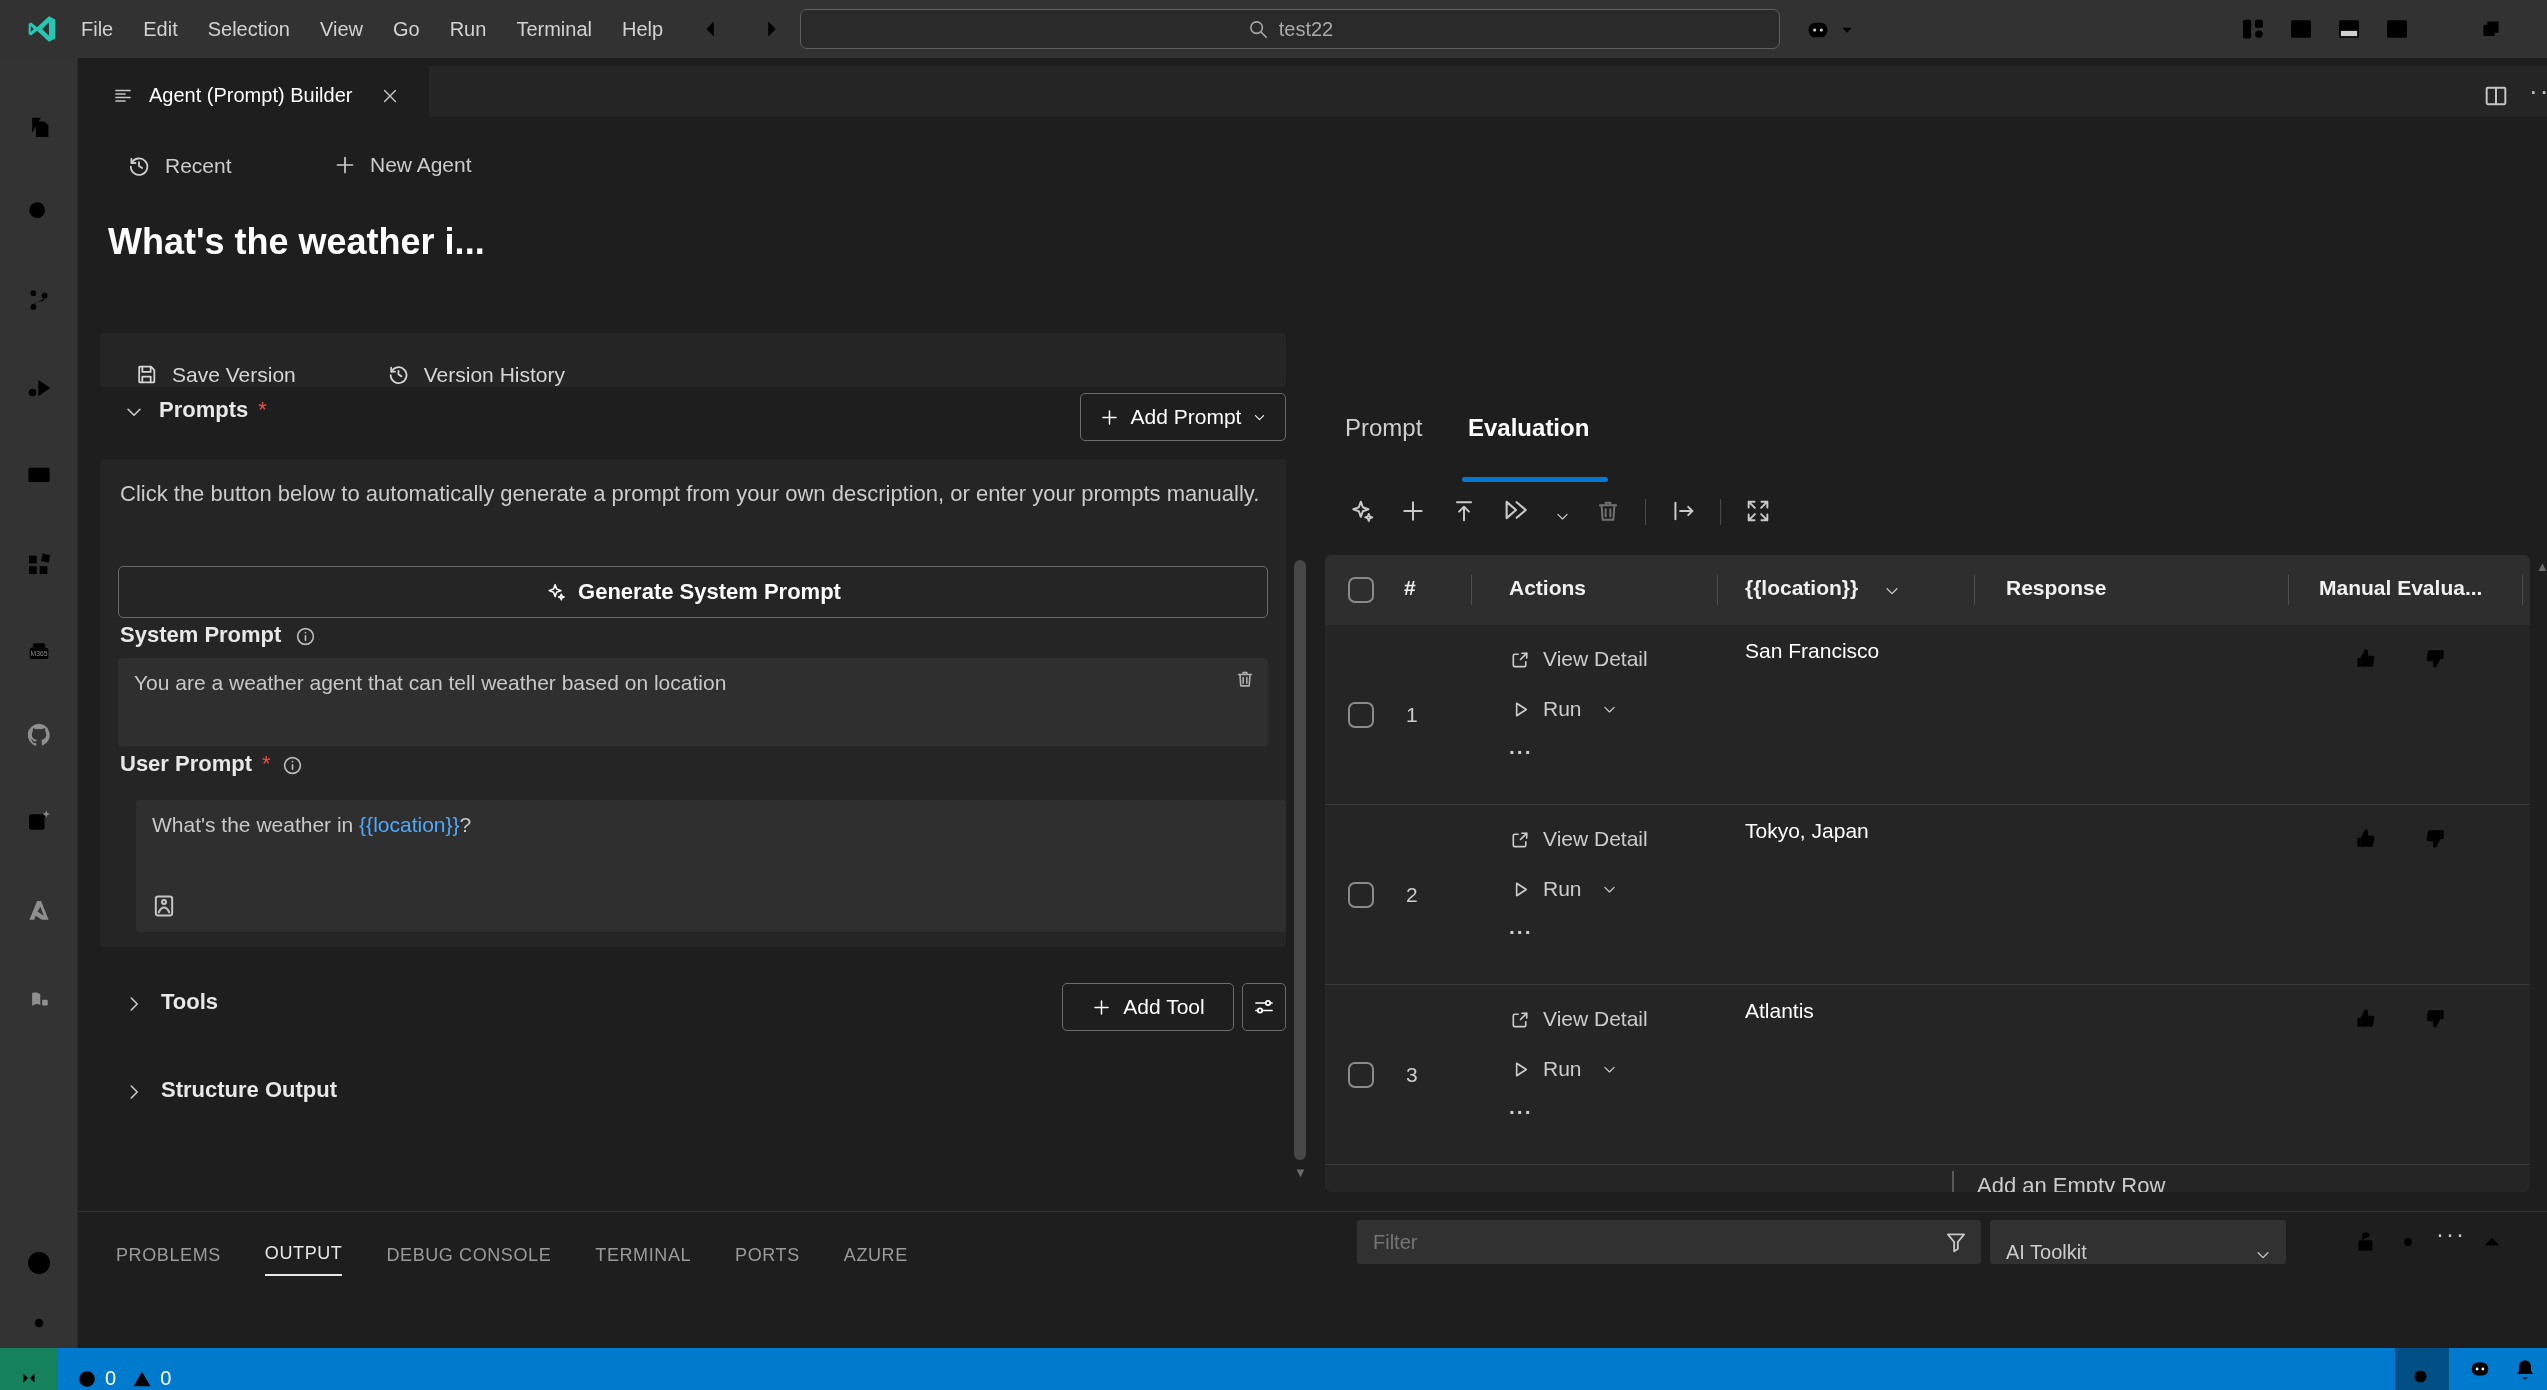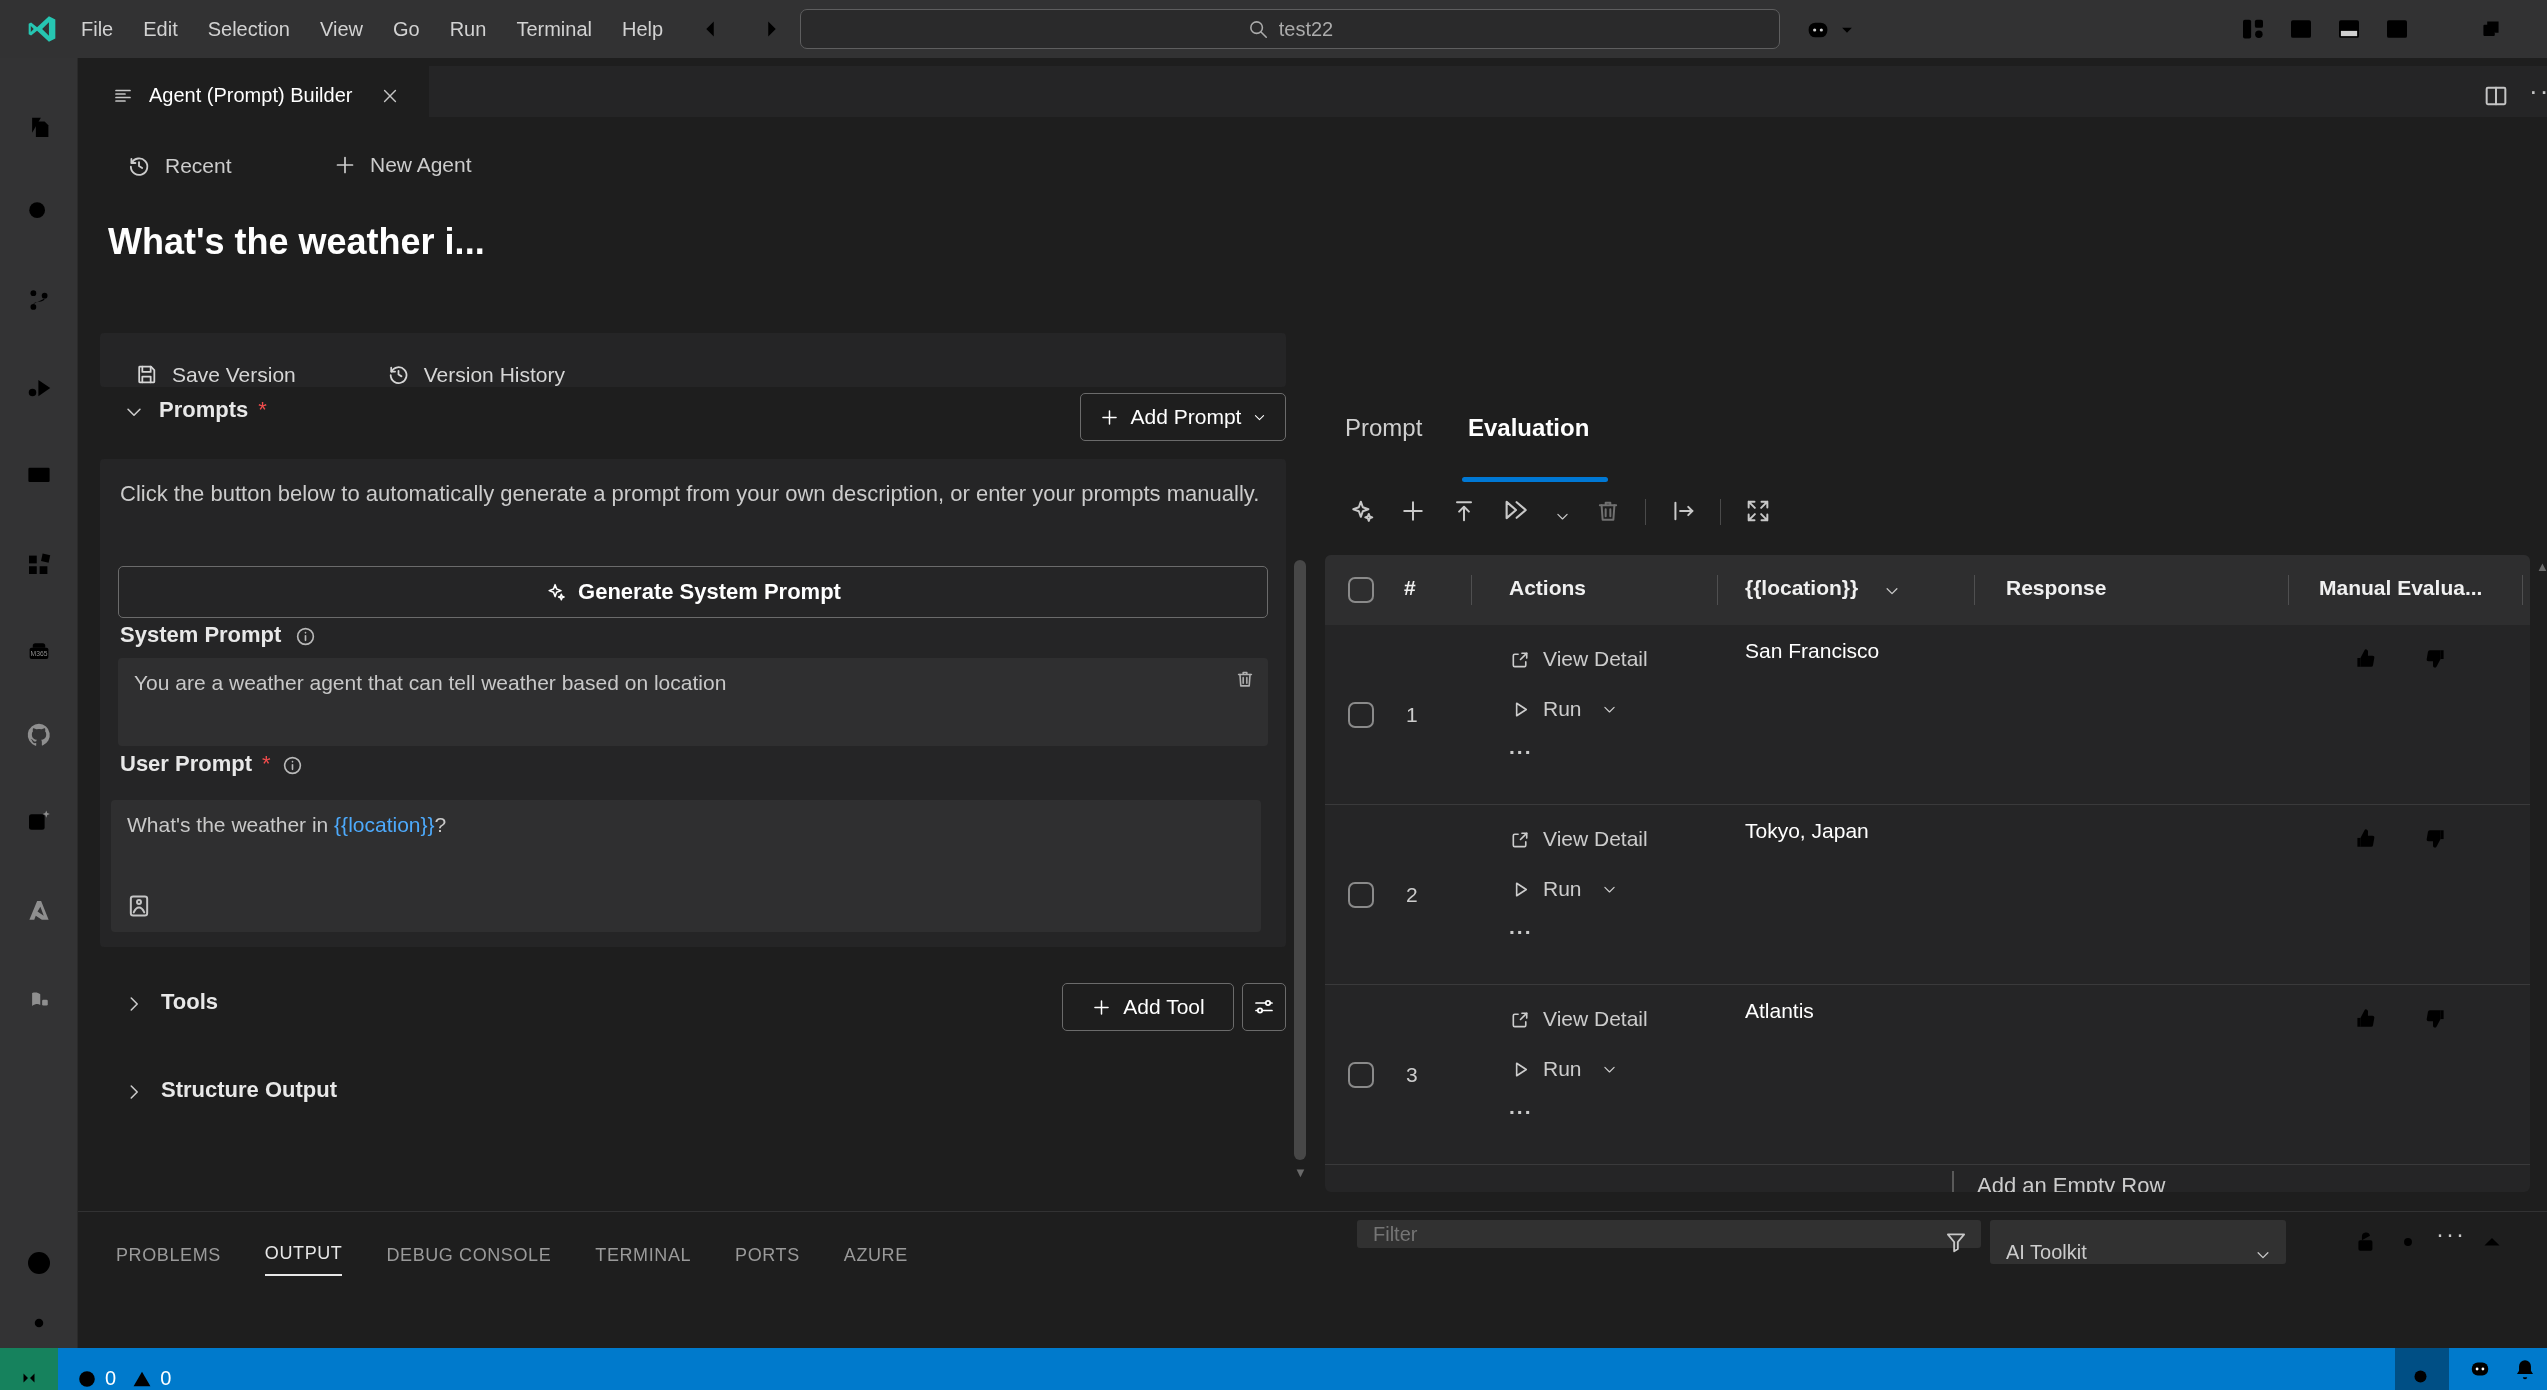--- a/index.html
+++ b/index.html
@@ -490,21 +490,21 @@
             </svg>
         </div>
 
         <div class="row abs" style="left:20px;top:292px;gap:10px">
           <span class="sec-label">User Prompt</span>
           <span class="req" style="margin-left:0">*</span>
           <svg class="ic" style="width:23px;height:23px;color:#b9b9b9">
               <use href="#s-info"></use>
             </svg>
         </div>
-        <div class="txtarea" style="left:11px;top:341px;width:1150px;height:132px">
+        <div class="txtarea" style="left:36px;top:341px;width:1150px;height:132px">
           <span>What's the weather in </span><span class="blue">{{location}}</span><span>?</span>
           <svg class="ic abs" style="left:14px;bottom:12px;width:28px;height:28px;color:#c5c5c5">
               <use href="#s-image"></use>
             </svg>
         </div>
       </div>
 
       <div class="row abs" style="left:45px;top:872px;gap:16px">
         <svg class="ic" style="width:22px;height:22px">
             <use href="#s-chevright"></use>
@@ -686,21 +686,21 @@
     <div class="bottom-panel">
       <div class="row abs" style="left:38px;top:20px;gap:44px">
         <span class="ptab">PROBLEMS</span>
         <span class="ptab active">OUTPUT</span>
         <span class="ptab">DEBUG CONSOLE</span>
         <span class="ptab">TERMINAL</span>
         <span class="ptab">PORTS</span>
         <span class="ptab">AZURE</span>
       </div>
 
-      <div class="abs" style="left:1279px;top:8px;width:624px;height:28px;background:#313131;border-radius:3px">
+      <div class="abs" style="left:1279px;top:8px;width:624px;height:44px;background:#313131;border-radius:3px">
         <input style="position: absolute; left: 0px; top: 0px; width: 100%; height: 100%; background: transparent; border: none; outline: none; color: rgb(187, 187, 187); font-size: 20px; padding: 0px 50px 0px 16px; font-family: inherit;" placeholder="Filter">
         <svg class="ic abs" style="right:12px;top:9px;width:26px;height:26px;color:#c8c8c8">
             <use href="#s-funnel"></use>
           </svg>
       </div>
 
       <div class="abs row" style="left:1912px;top:8px;width:296px;height:44px;background:#313131;border-radius:3px;padding:0 14px 0 16px;justify-content:space-between">
         <span style="font-size:20px;color:#cccccc">AI Toolkit</span>
         <svg class="ic" style="width:18px;height:18px;color:#c8c8c8">
             <use href="#s-chevdown"></use>

